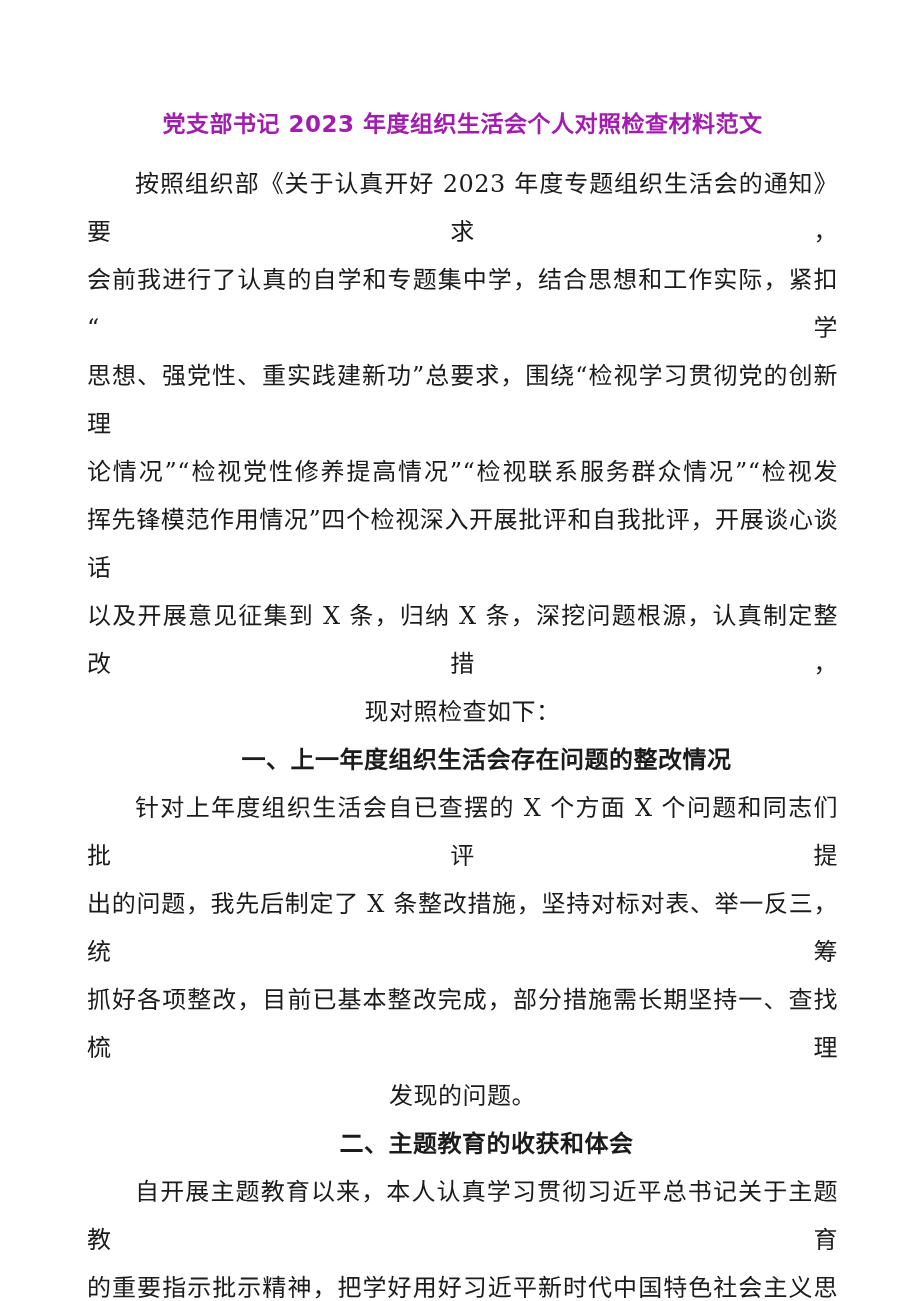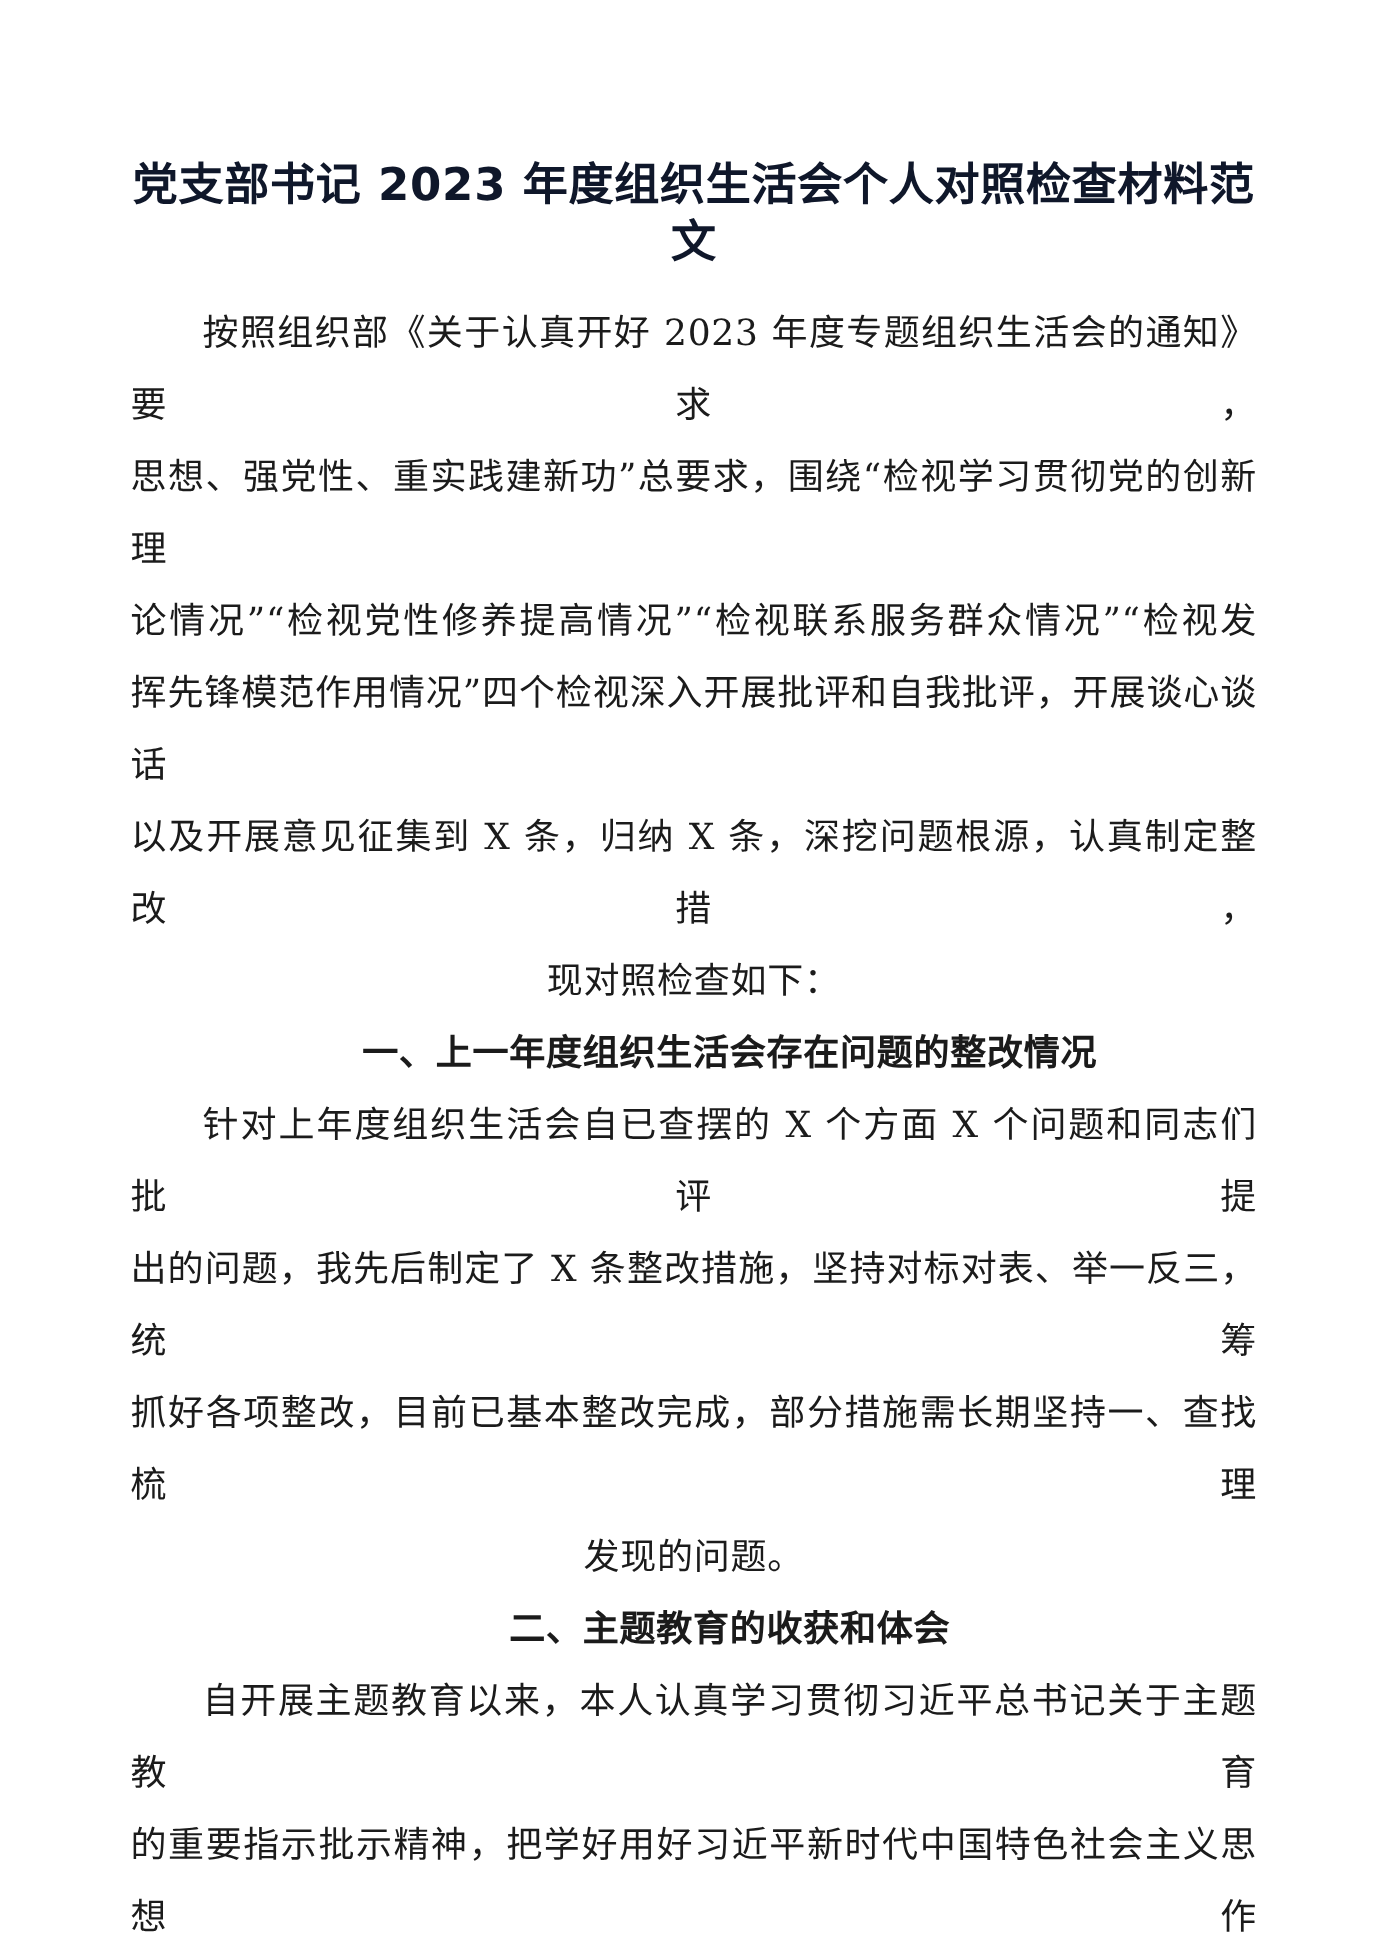--- a/index.html
+++ b/index.html
@@ -17,24 +17,24 @@
     width: 920px;
     height: 1301px;
     background: #ffffff;
     padding: 105px 82px 0 87px;
     color: #161616;
   }
   .doc-title {
     margin: 0;
     font-family: "DejaVu Sans", "Liberation Sans", sans-serif;
     font-weight: bold;
-    font-size: 30px;
+    font-size: 23px;
     line-height: 38px;
     text-align: center;
-    color: #0f172a;
+    color: #a21caf;
     letter-spacing: 0.5px;
   }
   .doc-body {
     margin-top: 17px;
     font-family: "DejaVu Serif", "Liberation Serif", serif;
     font-size: 24px;
     color: #1b1b1b;
   }
   .block { margin: 0; }
   .line {
@@ -53,20 +53,21 @@
   .block.heading .line { font-weight: bold; }
 </style>
 </head>
 <body>
 
 <div class="page">
   <h1 class="doc-title">党支部书记 2023 年度组织生活会个人对照检查材料范文</h1>
   <div class="doc-body">
       <div class="block para">
         <div class="line first jl">按照组织部《关于认真开好 2023 年度专题组织生活会的通知》要求，</div>
+        <div class="line jl">会前我进行了认真的自学和专题集中学，结合思想和工作实际，紧扣“学</div>
         <div class="line jl">思想、强党性、重实践建新功”总要求，围绕“检视学习贯彻党的创新理</div>
         <div class="line jl">论情况”“检视党性修养提高情况”“检视联系服务群众情况”“检视发</div>
         <div class="line jl">挥先锋模范作用情况”四个检视深入开展批评和自我批评，开展谈心谈话</div>
         <div class="line jl">以及开展意见征集到 X 条，归纳 X 条，深挖问题根源，认真制定整改措，</div>
         <div class="line">现对照检查如下：</div>
       </div>
       <div class="block heading">
         <div class="line first">一、上一年度组织生活会存在问题的整改情况</div>
       </div>
       <div class="block para">

